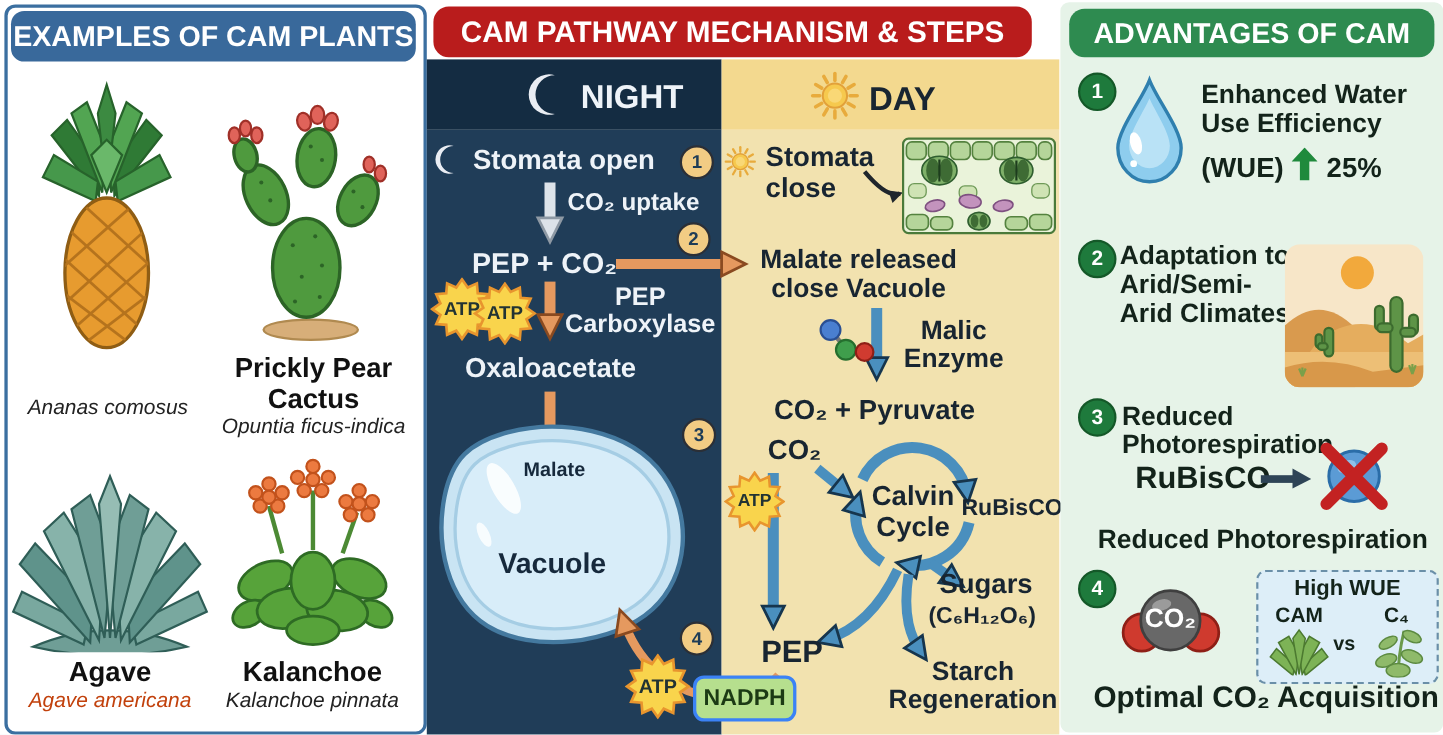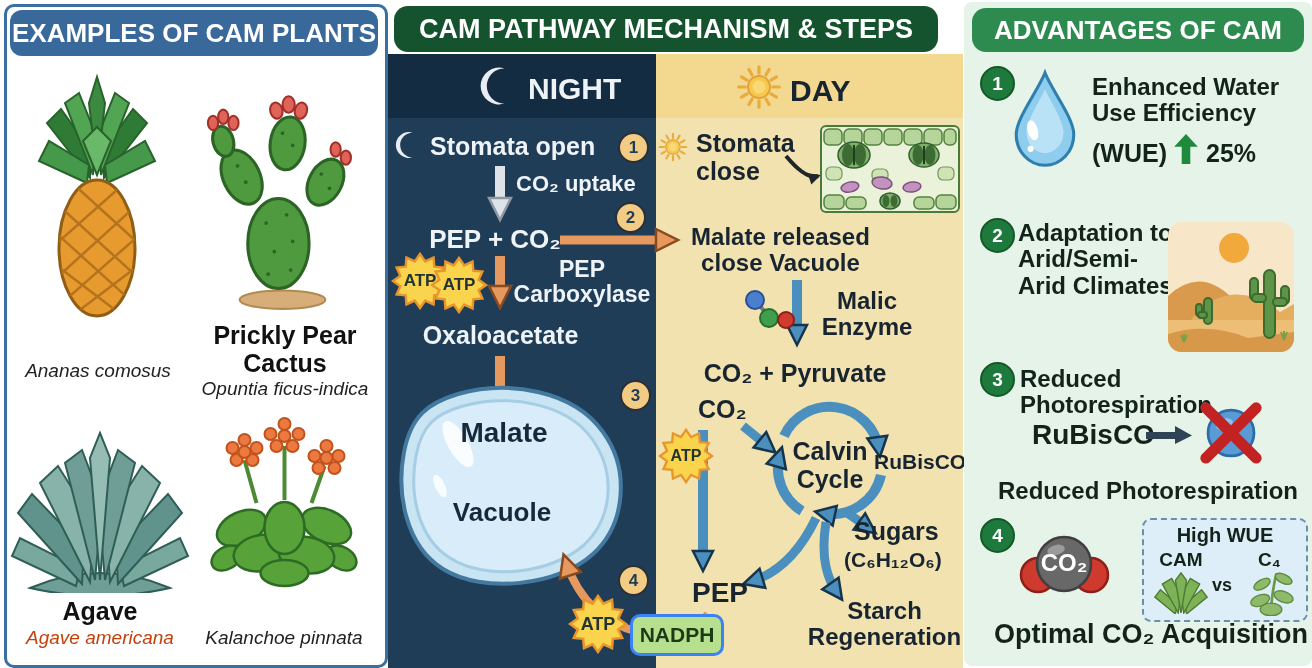--- a/index.html
+++ b/index.html
@@ -178,28 +178,29 @@
         <circle cx="120" cy="38" r="6"></circle>
         <circle cx="132" cy="48" r="6"></circle>
       <circle cx="112" cy="60" r="6"></circle>
         <circle cx="128" cy="60" r="6"></circle>
         <circle cx="120" cy="50" r="6"></circle>
     </g>
   </svg>
 
   <div class="t c" style="left:8px;top:598px;width:184px;font-size:25px;color:#111;">Agave</div>
   <div class="t c i" style="left:2px;top:628px;width:196px;font-size:19px;color:#c2410c;">Agave americana</div>
+  <div class="t c" style="left:192px;top:598px;width:184px;font-size:25px;color:#111;">Kalanchoe</div>
   <div class="t c i" style="left:186px;top:628px;width:196px;font-size:19px;color:#222;">Kalanchoe pinnata</div>
 
   <div class="abs" style="left:388px;top:54px;width:268px;height:64px;background:#142c42;"></div>
   <div class="abs" style="left:388px;top:118px;width:268px;height:550px;background:#203d58;"></div>
   <div class="abs" style="left:656px;top:54px;width:307px;height:64px;background:#f3d98f;"></div>
   <div class="abs" style="left:656px;top:118px;width:307px;height:550px;background:#f2e2af;"></div>
 
-  <div class="hdr" style="left:394px;top:6px;width:544px;height:46px;background:#14532d;border-radius:14px;font-size:27px;">
+  <div class="hdr" style="left:394px;top:6px;width:544px;height:46px;background:#b91c1c;border-radius:14px;font-size:27px;">
     <span>CAM PATHWAY MECHANISM &amp; STEPS</span>
   </div>
 
   <svg class="abs" style="left:388px;top:54px" width="575" height="614" viewBox="0 0 575 614">
     <defs>
       <marker id="m-or" markerUnits="userSpaceOnUse" markerWidth="30" markerHeight="30" refX="18" refY="15" orient="auto">
         <path d="M4,4 L26,15 L4,26 Z" fill="#e5995f" stroke="#8a4a20" stroke-width="2.5"></path>
       </marker>
       <marker id="m-wh" markerUnits="userSpaceOnUse" markerWidth="30" markerHeight="30" refX="18" refY="15" orient="auto">
         <path d="M4,4 L26,15 L4,26 Z" fill="#dde3e9" stroke="#8e99a4" stroke-width="2.5"></path>
@@ -278,21 +279,21 @@
     <span style="font-size:17px;">ATP</span>
   </div>
 
   <div class="t nt c" style="left:512px;top:257px;width:140px;font-size:23px;">PEP Carboxylase</div>
   <div class="t nt c" style="left:408px;top:322px;width:185px;font-size:25px;">Oxaloacetate</div>
 
   <div class="badge step-badge" style="left:620px;top:380px;">
     <span>3</span>
     </div>
 
-  <div class="t c" style="left:448px;top:418px;width:112px;font-size:28px;color:#16293c;">Malate</div>
+  <div class="t c" style="left:448px;top:418px;width:112px;font-size:18px;color:#16293c;">Malate</div>
   <div class="t c" style="left:432px;top:498px;width:140px;font-size:26px;color:#16293c;">Vacuole</div>
 
   <div class="badge step-badge" style="left:618px;top:565px;">
     <span>4</span>
     </div>
 
   <div class="atp" style="left:568px;top:594px;width:60px;height:60px;">
     <svg viewBox="0 0 60 60">
         <use href="#burst"></use>
       </svg>

